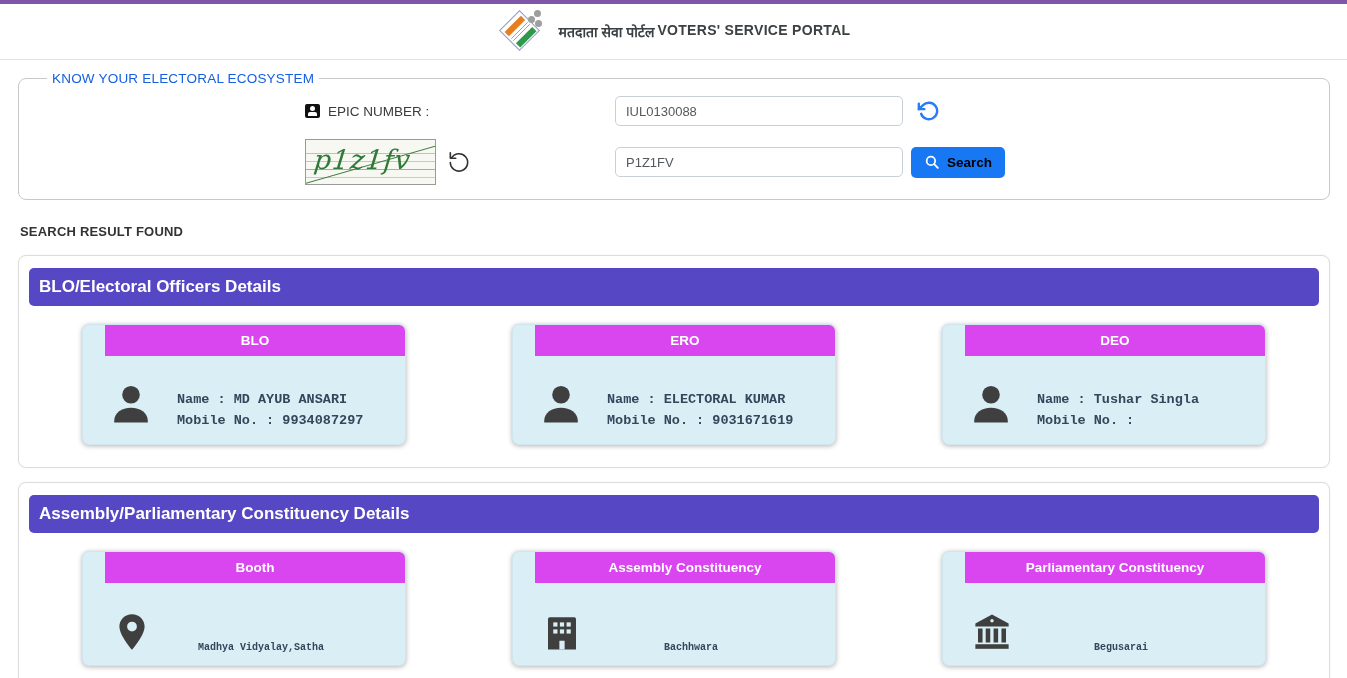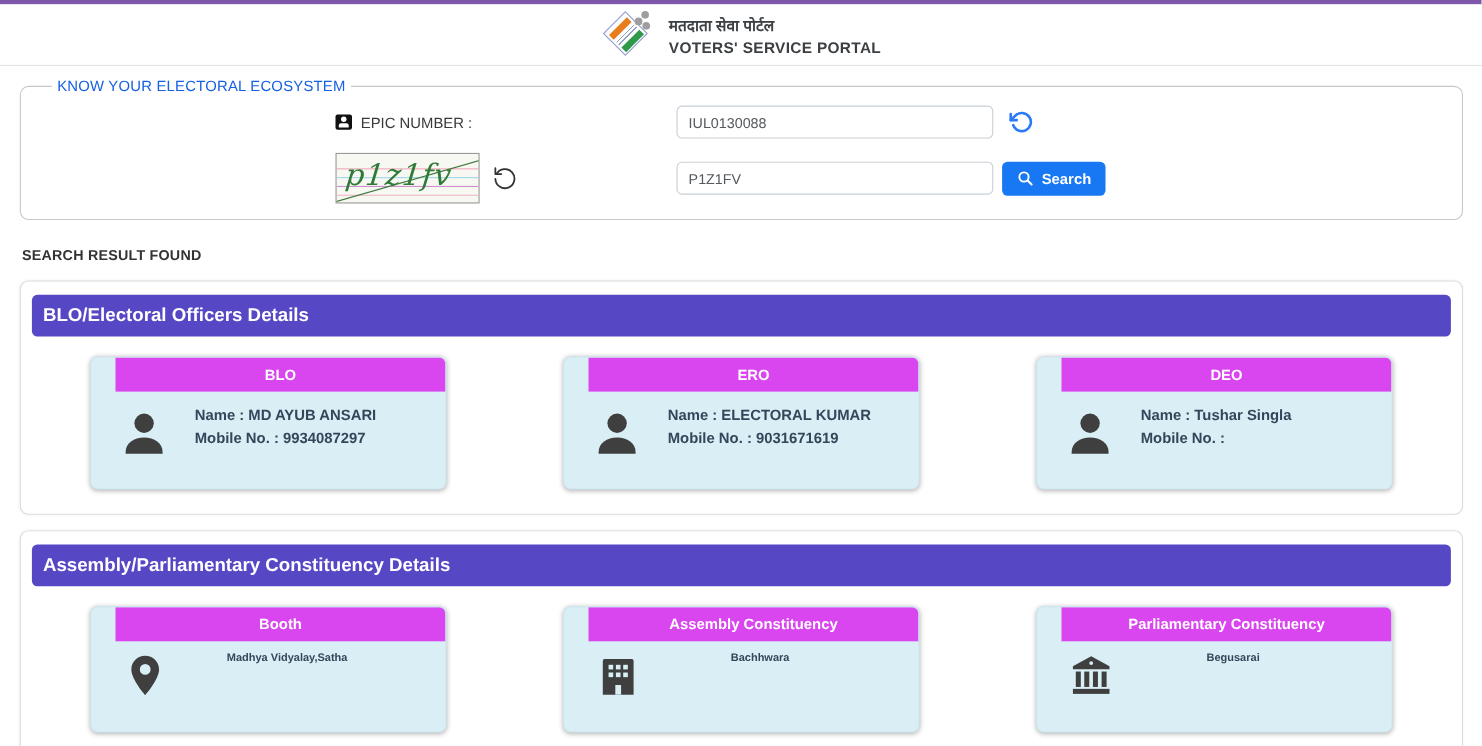--- a/index.html
+++ b/index.html
@@ -13,21 +13,21 @@
              transform:rotate(-45deg); background:#fdfdfd; overflow:hidden;
              border:1px solid rgba(59,74,160,.55); }
   .stripe-orange { position:absolute; left:2px; right:2px; top:4px; height:6px; background:#e87d1e; }
   .stripe-white  { position:absolute; left:2px; right:2px; top:12px; height:6px;
                    background:repeating-linear-gradient(#ffffff 0 1px,#8fa3c8 1px 2px,#ffffff 2px 3px); }
   .stripe-green  { position:absolute; left:2px; right:2px; top:20px; height:6px; background:#2e9949; }
   .dot { position:absolute; border-radius:50%; background:#9e9e9e; }
   .dot1 { width:7px; height:7px; right:2px; top:1px; }
   .dot2 { width:7px; height:7px; right:8px; top:7px; }
   .dot3 { width:7px; height:7px; right:1px; top:11px; }
-  .title-block { display:flex; flex-direction:column; gap:3px; }
+  .title-block { display:flex; flex-direction:row; gap:3px; }
   .title-hi { font-size:14px; font-weight:bold; color:#3c4043; }
   .title-en { font-size:14px; font-weight:bold; color:#3c4043; letter-spacing:.3px; }
 
   .main { padding:0 17px 0 18px; }
   fieldset.kyee { margin-top:11px; border:1px solid #c8c8c8; border-radius:8px;
                   padding:4px 16px 14px 16px; }
   fieldset.kyee legend { margin-left:12px; padding:0 5px; font-size:13.5px; font-weight:normal;
                          color:#1660e2; letter-spacing:.2px; }
   .form-row { display:flex; align-items:center; margin-left:270px; }
   .row-epic { margin-top:6px; }
@@ -49,39 +49,39 @@
   .cap-line.l1 { top:13px; background:#f0a8bc; }
   .cap-line.l2 { top:21px; background:#9fd4ea; }
   .cap-line.l3 { top:29px; background:#cf8fd0; }
   .cap-line.l4 { top:37px; background:#f0b8c8; }
   .cap-diag { position:absolute; left:-8px; top:22px; width:160px; height:1px; background:#3e7a3e;
               transform:rotate(-16deg); }
   .cap-text { position:absolute; left:8px; top:4px; font-family:"DejaVu Serif", serif;
               font-style:italic; font-size:27px; color:#2e7a36; letter-spacing:1px;
               transform:skewX(-6deg); }
   .cap-refresh { margin-left:10px; width:26px; height:26px; cursor:pointer; }
-  .search-btn { margin-left:8px; height:31px; padding:0 13px; background:#1877f2; color:#ffffff;
+  .search-btn { margin-left:8px; height:31px; padding:0 13px; background:#1877f2; color:#000000;
                 border:none; border-radius:5px; font-size:13.5px; font-weight:bold;
                 display:flex; align-items:center; gap:7px; cursor:pointer;
                 font-family:"Liberation Sans", sans-serif; }
 
   .result-heading { margin:24px 0 0 2px; font-size:13px; font-weight:bold; color:#333;
                     letter-spacing:.2px; }
 
   .section { margin-top:16px; border:1px solid #dcdcdc; border-radius:8px; padding:12px 10px 22px 10px;
              background:#fff; box-shadow:0 0 3px rgba(0,0,0,.05); }
   .section + .section { margin-top:14px; }
   .section-bar { background:#5647c5; border-radius:5px; padding:9px 10px; color:#fff;
                  font-size:17px; font-weight:bold; }
   .cards { margin-top:18px; display:grid; grid-template-columns:1fr 1fr 1fr; justify-items:center; }
   .card { width:324px; border-radius:7px; overflow:hidden; background:#d9eef5;
           box-shadow:0 1px 5px rgba(0,0,0,.3); border:1px solid #cfe6ef; }
   .card-head { background:#d946ef; color:#fff; text-align:center; font-size:13.5px;
                font-weight:bold; padding:8px 6px;margin-left:22px; }
-  .card-body { display:flex; align-items:flex-start; padding:14px 16px 16px 24px; min-height:88px; }
+  .card-body { display:flex; align-items:flex-end; padding:14px 16px 16px 24px; min-height:88px;font-family:Liberation Mono, monospace; }
   .officer-icon { width:48px; height:48px; flex:0 0 auto; }
   .officer-lines { margin-left:22px; display:flex; flex-direction:column; gap:6px; }
   .officer-lines div { font-size:13.5px; font-weight:bold; color:#33475b; }
   .const-body { min-height:82px; padding:10px 16px 12px 28px; }
   .const-icon { width:42px; height:42px; flex:0 0 auto; }
   .const-value { flex:1; text-align:center; font-size:10px; font-weight:bold; color:#33475b;
                  padding-right:20px; }
 </style>
 </head>
 <body>

